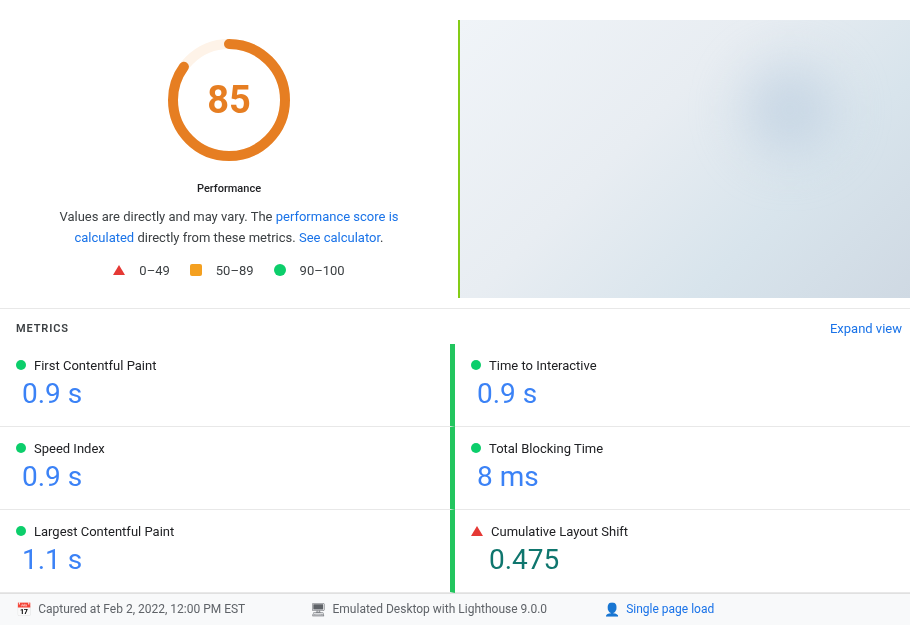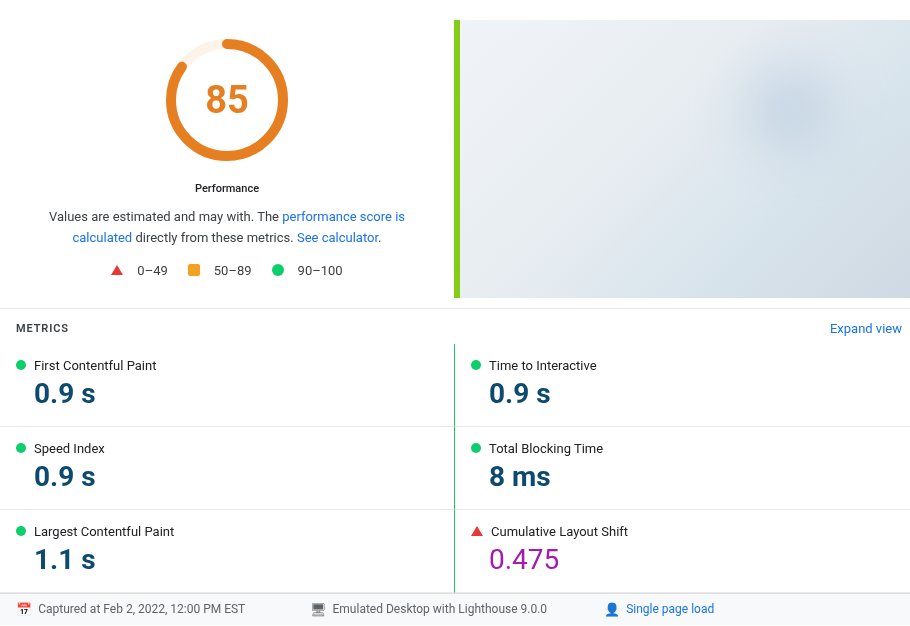--- a/index.html
+++ b/index.html
@@ -18,21 +18,21 @@
       padding: 20px 0 10px 0;
       border-bottom: 1px solid #e8e8e8;
     }
 
     .score-section {
       width: 460px;
       display: flex;
       flex-direction: column;
       align-items: center;
       padding: 10px 20px 20px 20px;
-      border-right: 6px solid #84cc16;
+      border-right: 2px solid #84cc16;
     }
 
     
     .gauge-container {
       position: relative;
       width: 140px;
       height: 140px;
       margin-bottom: 12px;
     }
 
@@ -150,21 +150,21 @@
     }
 
     .metrics-grid {
       display: grid;
       grid-template-columns: 1fr 1fr;
     }
 
     .metric-item {
       padding: 14px 16px 16px 16px;
       border-bottom: 1px solid #e8e8e8;
-      border-right: 1px solid #22c55e;
+      border-right: 5px solid #22c55e;
     }
 
     .metric-item:nth-child(2n) {
       border-right: none;
     }
 
     .metric-name-row {
       display: flex;
       align-items: center;
       gap: 8px;
@@ -189,29 +189,29 @@
     }
 
     .metric-name {
       font-size: 13px;
       color: #202124;
       font-weight: 400;
     }
 
     .metric-value-green {
       font-size: 28px;
-      font-weight: 700;
-      color: #0c4a6e;
-      margin-left: 18px;
+      font-weight: 400;
+      color: #3b82f6;
+      margin-left: 6px;
     }
 
     .metric-value-red {
       font-size: 28px;
       font-weight: 400;
-      color: #a21caf;
+      color: #0f766e;
       margin-left: 18px;
     }
 
     
     .footer {
       background: #f8f9fa;
       border-top: 1px solid #e0e0e0;
       padding: 8px 16px;
       display: grid;
       grid-template-columns: 1fr 1fr 1fr;
@@ -246,21 +246,21 @@
       <svg class="gauge-svg" width="140" height="140" viewBox="0 0 140 140">
 
         <circle cx="70" cy="70" r="56" fill="none" stroke="#fef3e8" stroke-width="10"></circle>
 
         <circle cx="70" cy="70" r="56" fill="none" stroke="#e67e22" stroke-width="10" stroke-dasharray="299 352.86" stroke-linecap="round"></circle>
       </svg>
       <div class="gauge-score">85</div>
     </div>
     <div class="perf-title">Performance</div>
     <div class="values-note">
-      <span>Values are estimated and may with. The </span><a href="#">performance score is calculated</a><span> directly from these metrics. </span><a href="#">See calculator</a><span>.</span>
+      <span>Values are directly and may vary. The </span><a href="#">performance score is calculated</a><span> directly from these metrics. </span><a href="#">See calculator</a><span>.</span>
     </div>
     <div class="legend">
       <div class="legend-item">
         <div class="legend-dot-red"></div>
         <span>0–49</span>
       </div>
       <div class="legend-item">
         <div class="legend-dot-orange"></div>
         <span>50–89</span>
       </div>

